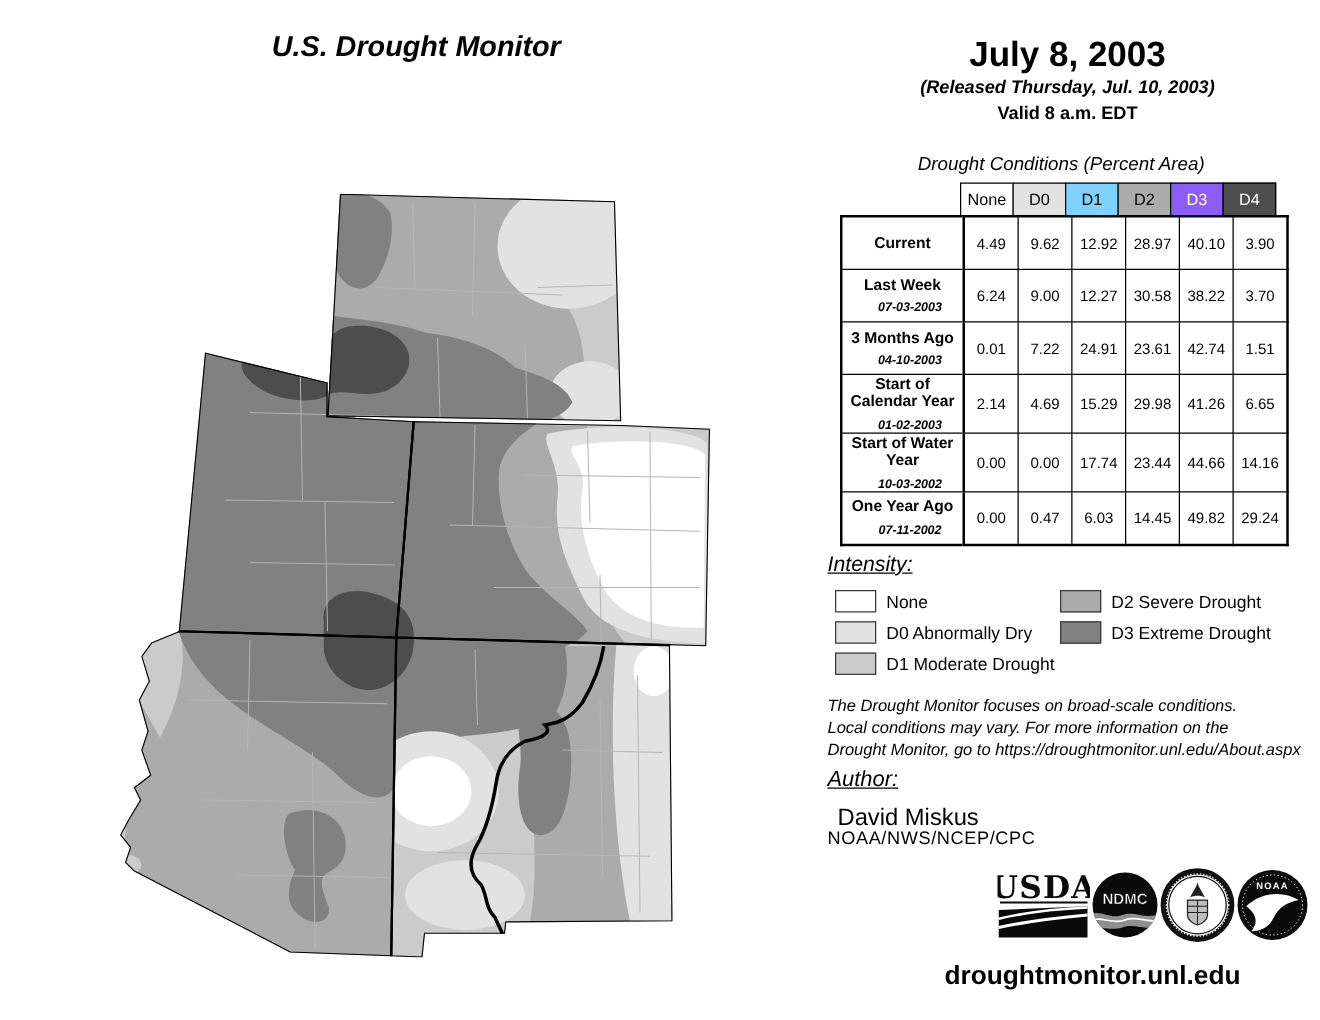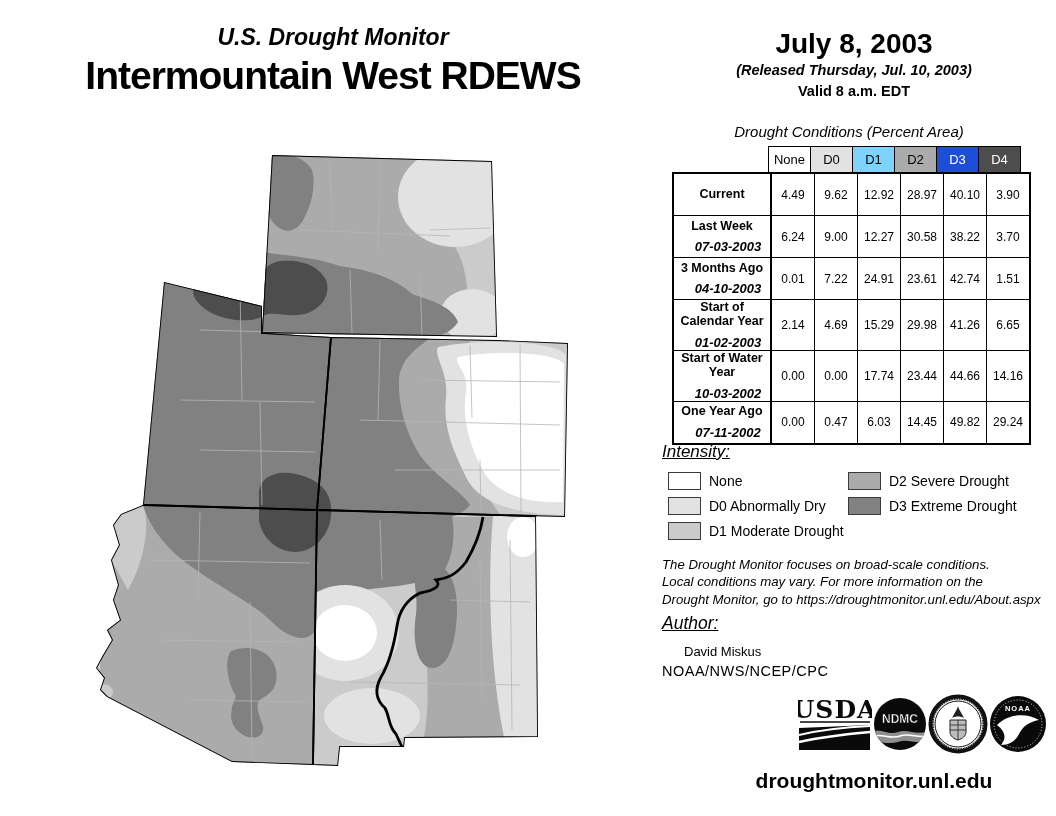--- a/index.html
+++ b/index.html
@@ -21,44 +21,43 @@
   .hdr-row{position:absolute;left:768px;top:146px;display:flex;}
   .hdr-cell{width:43px;height:27px;box-sizing:border-box;border:1px solid #000;margin-left:-1px;
             display:flex;align-items:center;justify-content:center;font-size:13px;}
   .hdr-cell:first-child{margin-left:0;}
   .hdr-cell.on-dark{color:#fff;}
   table.pct{position:absolute;left:672px;top:172px;border-collapse:collapse;border:2px solid #000;}
   table.pct td{border:1px solid #000;height:41px;text-align:center;font-size:12px;padding:0;}
   td.rowlabel{width:96px;border-right-width:2px !important;}
   td.val{width:42px;}
   .rl-label{font-weight:bold;font-size:12.5px;line-height:1.15;}
-  .rl-date{font-weight:bold;font-style:italic;font-size:13px;margin-top:6px;padding-left:12px;}
+  .rl-date{font-weight:bold;font-style:italic;font-size:10px;margin-top:6px;padding-left:12px;}
   
   .legend-heading{position:absolute;left:662px;top:442px;font-style:italic;font-size:17px;text-decoration:underline;}
   .legend{position:absolute;left:668px;top:468px;width:384px;display:grid;
           grid-template-columns:180px 204px;grid-template-rows:repeat(3,25px);grid-auto-flow:column;}
   .legend-item{display:flex;align-items:center;}
   .swatch{width:33px;height:18px;border:1.5px solid #3a3a3a;box-sizing:border-box;margin-right:8px;flex:none;}
   .legend-label{font-size:14px;white-space:nowrap;}
   
   .disclaimer{position:absolute;left:662px;top:556px;font-style:italic;font-size:13.2px;line-height:1.32;}
   .disclaimer span{display:block;}
   .author-heading{position:absolute;left:662px;top:613px;font-style:italic;font-size:17.5px;text-decoration:underline;}
-  .author-name{position:absolute;left:684px;top:644px;font-size:13px;}
+  .author-name{position:absolute;left:670px;top:644px;font-size:19px;}
   .author-org{position:absolute;left:662px;top:663px;font-size:14.5px;letter-spacing:.5px;}
   
   .logos{position:absolute;left:662px;top:694px;width:386px;display:flex;align-items:center;justify-content:flex-end;}
   .footer-url{position:absolute;left:676px;top:769px;width:396px;text-align:center;font-weight:bold;font-size:21px;}
 </style>
 </head>
 <body>
 
 <div class="main-titles">
   <div class="supertitle">U.S. Drought Monitor</div>
-  <div class="main-title">Intermountain West RDEWS</div>
 </div>
 
 <div class="map-wrap">
 <svg width="500" height="650" viewBox="80 130 500 650" xmlns="http://www.w3.org/2000/svg">
   <defs>
     <clipPath id="clipAll">
       <path d="M272,155 L492,161 L497,337 L262,333 Z"></path>
       <path d="M164,282 L262,306 L262,333 L331,337 L317,510 L143,505 Z"></path>
       <path d="M331,337 L497,340 L568,343 L565,517 L317,510 Z"></path>
       <path d="M143,505 L317,510 L313,765 L232,762 L107,697 L100,690 L104,678 L96,668 L103,655 L112,640 L107,630 L120,620 L113,600 L118,585 L111,560 L119,545 L113,525 L121,514 Z"></path>
@@ -146,21 +145,21 @@
 <div class="released">(Released Thursday, Jul. 10, 2003)</div>
 <div class="valid">Valid 8 a.m. EDT</div>
 
 <div class="table-caption">Drought Conditions (Percent Area)</div>
 
 <div class="hdr-row" id="hdrRow">
     <div class="hdr-cell" style="background-color: rgb(255, 255, 255);">None</div>
     <div class="hdr-cell" style="background-color: rgb(226, 226, 226);">D0</div>
     <div class="hdr-cell" style="background-color: #7dd3fc;">D1</div>
     <div class="hdr-cell" style="background-color: rgb(171, 171, 171);">D2</div>
-    <div class="hdr-cell on-dark" style="background-color: #1d4ed8;">D3</div>
+    <div class="hdr-cell on-dark" style="background-color: #8b5cf6;">D3</div>
     <div class="hdr-cell on-dark" style="background-color: rgb(77, 77, 77);">D4</div>
   </div>
 <table class="pct">
   <tbody id="tblBody">
       <tr>
         <td class="rowlabel">
           <div class="rl-label">Current</div>
         </td>
         <td class="val">4.49</td>
         <td class="val">9.62</td>

